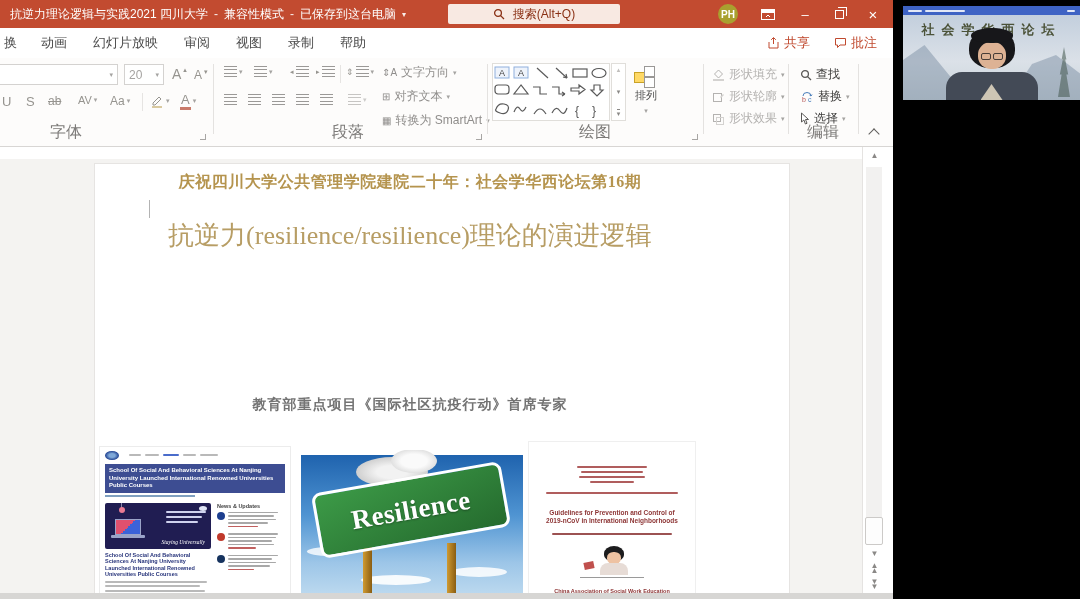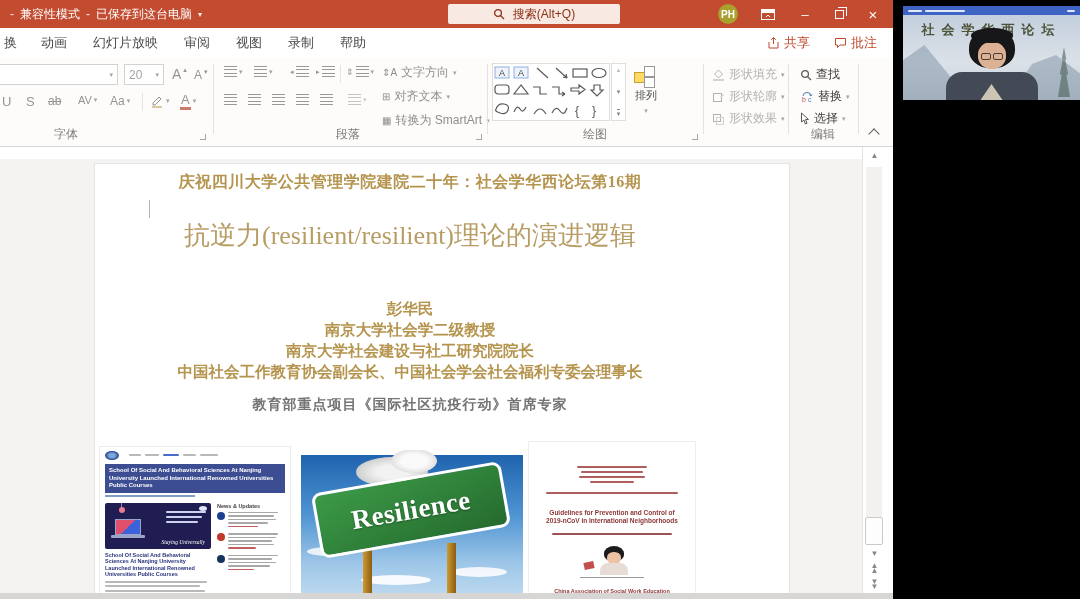--- a/index.html
+++ b/index.html
@@ -33,21 +33,21 @@
           align-items:center;font-size:13px;color:#4a4a4a;}
   .tab{padding:0 13px;cursor:default;}
   .tab.first{padding:0 11px 0 4px;}
   .tr-right{position:absolute;right:16px;top:0;height:30px;display:flex;gap:24px;align-items:center;color:#c0492e;}
   .tr-right .tbtn{display:flex;align-items:center;gap:4px;}
 
   
   .ribbon{position:absolute;left:0;top:58px;width:893px;height:89px;background:#fdfcfb;
           border-bottom:1px solid #d8d6d4;color:#96948f;font-size:12px;padding-left:24px;}
   .gsep{position:absolute;top:6px;height:70px;width:1px;background:#e4e2e0;}
-  .glabel{position:absolute;bottom:3px;font-size:12px;color:#7d7b79;display:flex;align-items:center;gap:5px;margin-top:29px;}
+  .glabel{position:absolute;bottom:3px;font-size:16px;color:#7d7b79;display:flex;align-items:center;gap:5px;margin-top:29px;}
   .dlg{width:6px;height:6px;border-right:1px solid #a8a6a4;border-bottom:1px solid #a8a6a4;}
   .combo{position:absolute;height:21px;border:1px solid #d4d2d0;background:#fff;display:flex;
          align-items:center;justify-content:space-between;padding:0 4px;color:#a5a3a1;}
   .dda{font-size:7px;color:#a5a3a1;}
   .rbtn{position:absolute;display:flex;align-items:center;gap:2px;color:#96948f;}
   .il{width:13px;height:11px;background:repeating-linear-gradient(to bottom,#9b9997 0,#9b9997 1px,transparent 1px,transparent 3.4px);}
   .vline-s{position:absolute;width:1px;height:18px;background:#e6e4e2;}
   .gallery{position:absolute;left:492px;top:5px;width:118px;height:58px;border:1px solid #e0deda;background:#fff;}
   .gscroll{position:absolute;left:611px;top:5px;width:15px;height:58px;border:1px solid #e0deda;background:#fff;
            display:flex;flex-direction:column;align-items:center;justify-content:space-between;padding:2px 0;
@@ -172,20 +172,21 @@
 </style>
 </head>
 <body>
 
 <div class="stage">
 
   <div class="ppt">
 
     <div class="titlebar">
       <div class="doc-title">
+        <span>抗逆力理论逻辑与实践2021 四川大学</span>
         <span class="dim">-</span>
         <span>兼容性模式</span>
         <span class="dim">-</span>
         <span>已保存到这台电脑</span>
         <span class="tb-caret">▾</span>
       </div>
       <div class="search">
         <svg width="12" height="12" viewBox="0 0 12 12">
             <circle cx="5" cy="5" r="3.4" fill="none" stroke="#8a3014" stroke-width="1.3"></circle>
             <line x1="7.6" y1="7.6" x2="11" y2="11" stroke="#8a3014" stroke-width="1.3"></line>
@@ -448,27 +449,21 @@
       <div class="gsep" style="left:858px;"></div>
       <div style="position:absolute;left:870px;bottom:8px;">
           <span class="chev-up" style="display:block;"></span>
         </div>
     </div>
 
     <div class="work">
       <div class="slide">
         <div class="ctext kicker abs">庆祝四川大学公共管理学院建院二十年：社会学华西论坛第16期</div>
         <div class="caret-mark"></div>
-        <div class="ctext t1 abs">抗逆力(resilient/resilient)理论的演进逻辑</div>
-        <div class="ctext auth abs">
-          <div>彭华民</div>
-          <div>南京大学社会学二级教授</div>
-          <div>南京大学社会建设与社工研究院院长</div>
-          <div>中国社会工作教育协会副会长、中国社会学会社会福利专委会理事长</div>
-        </div>
+        <div class="ctext t1 abs">抗逆力(resilience/resilience)理论的演进逻辑</div>
         <div class="ctext hl abs">教育部重点项目《国际社区抗疫行动》首席专家</div>
 
         <div class="img-web">
           <div class="web-head">
             <span class="weblogo"></span>
             <span class="navbars">
               <span class="bar" style="width:12px;"></span>
                 <span class="bar" style="width:14px;"></span>
               <span class="bar" style="width:16px;background:#4a6ccb;"></span>
                 <span class="bar" style="width:13px;"></span>

